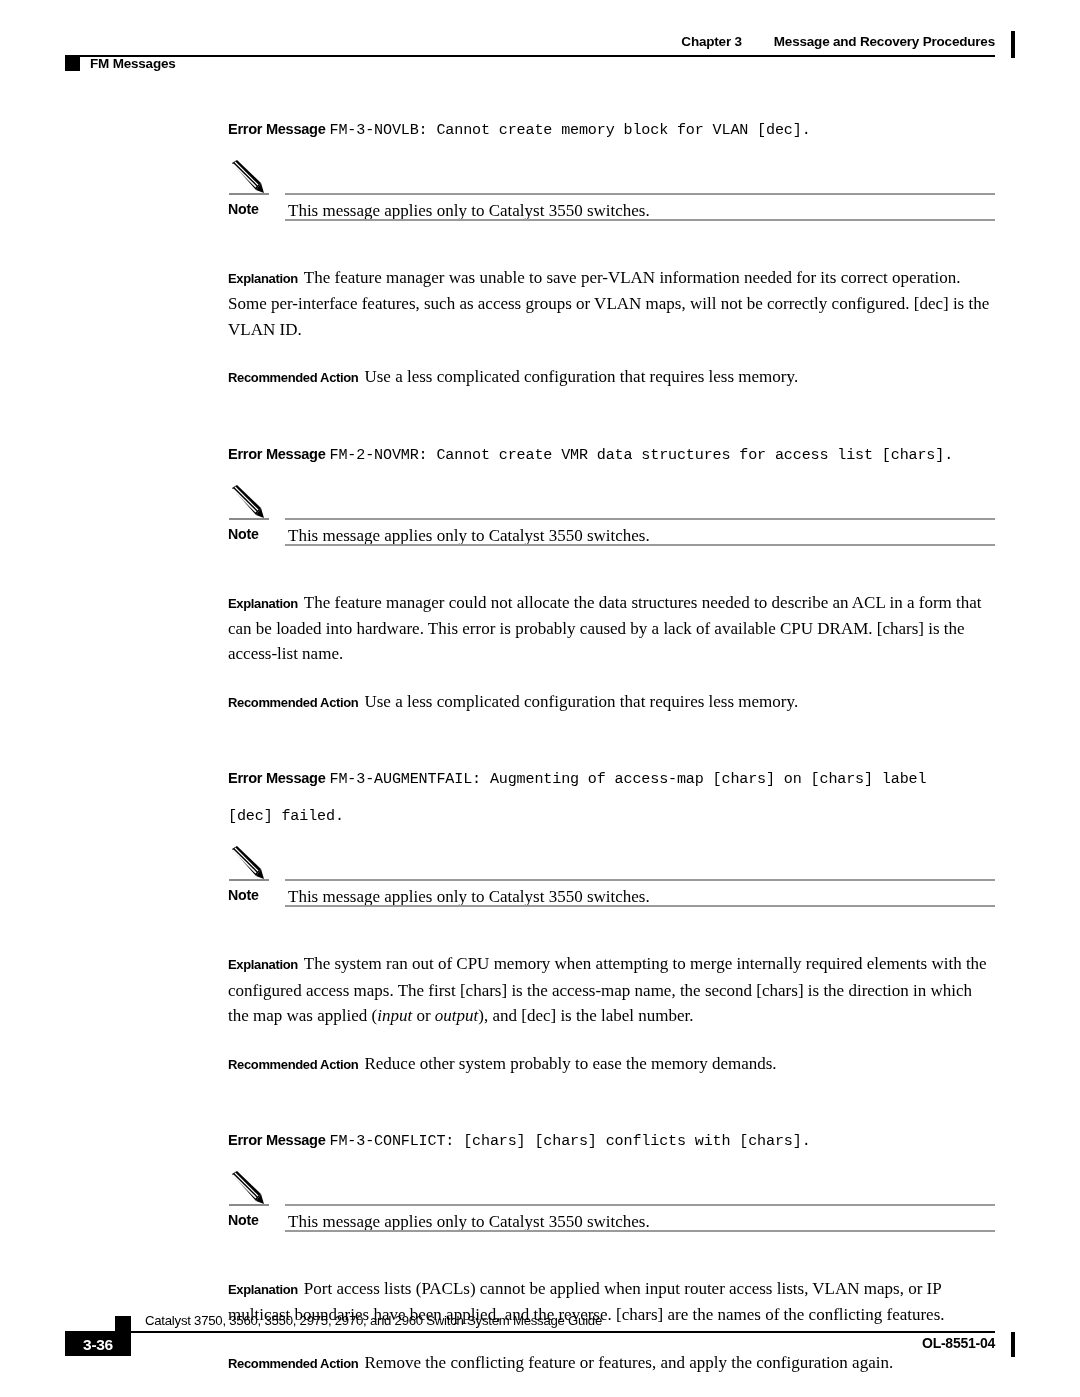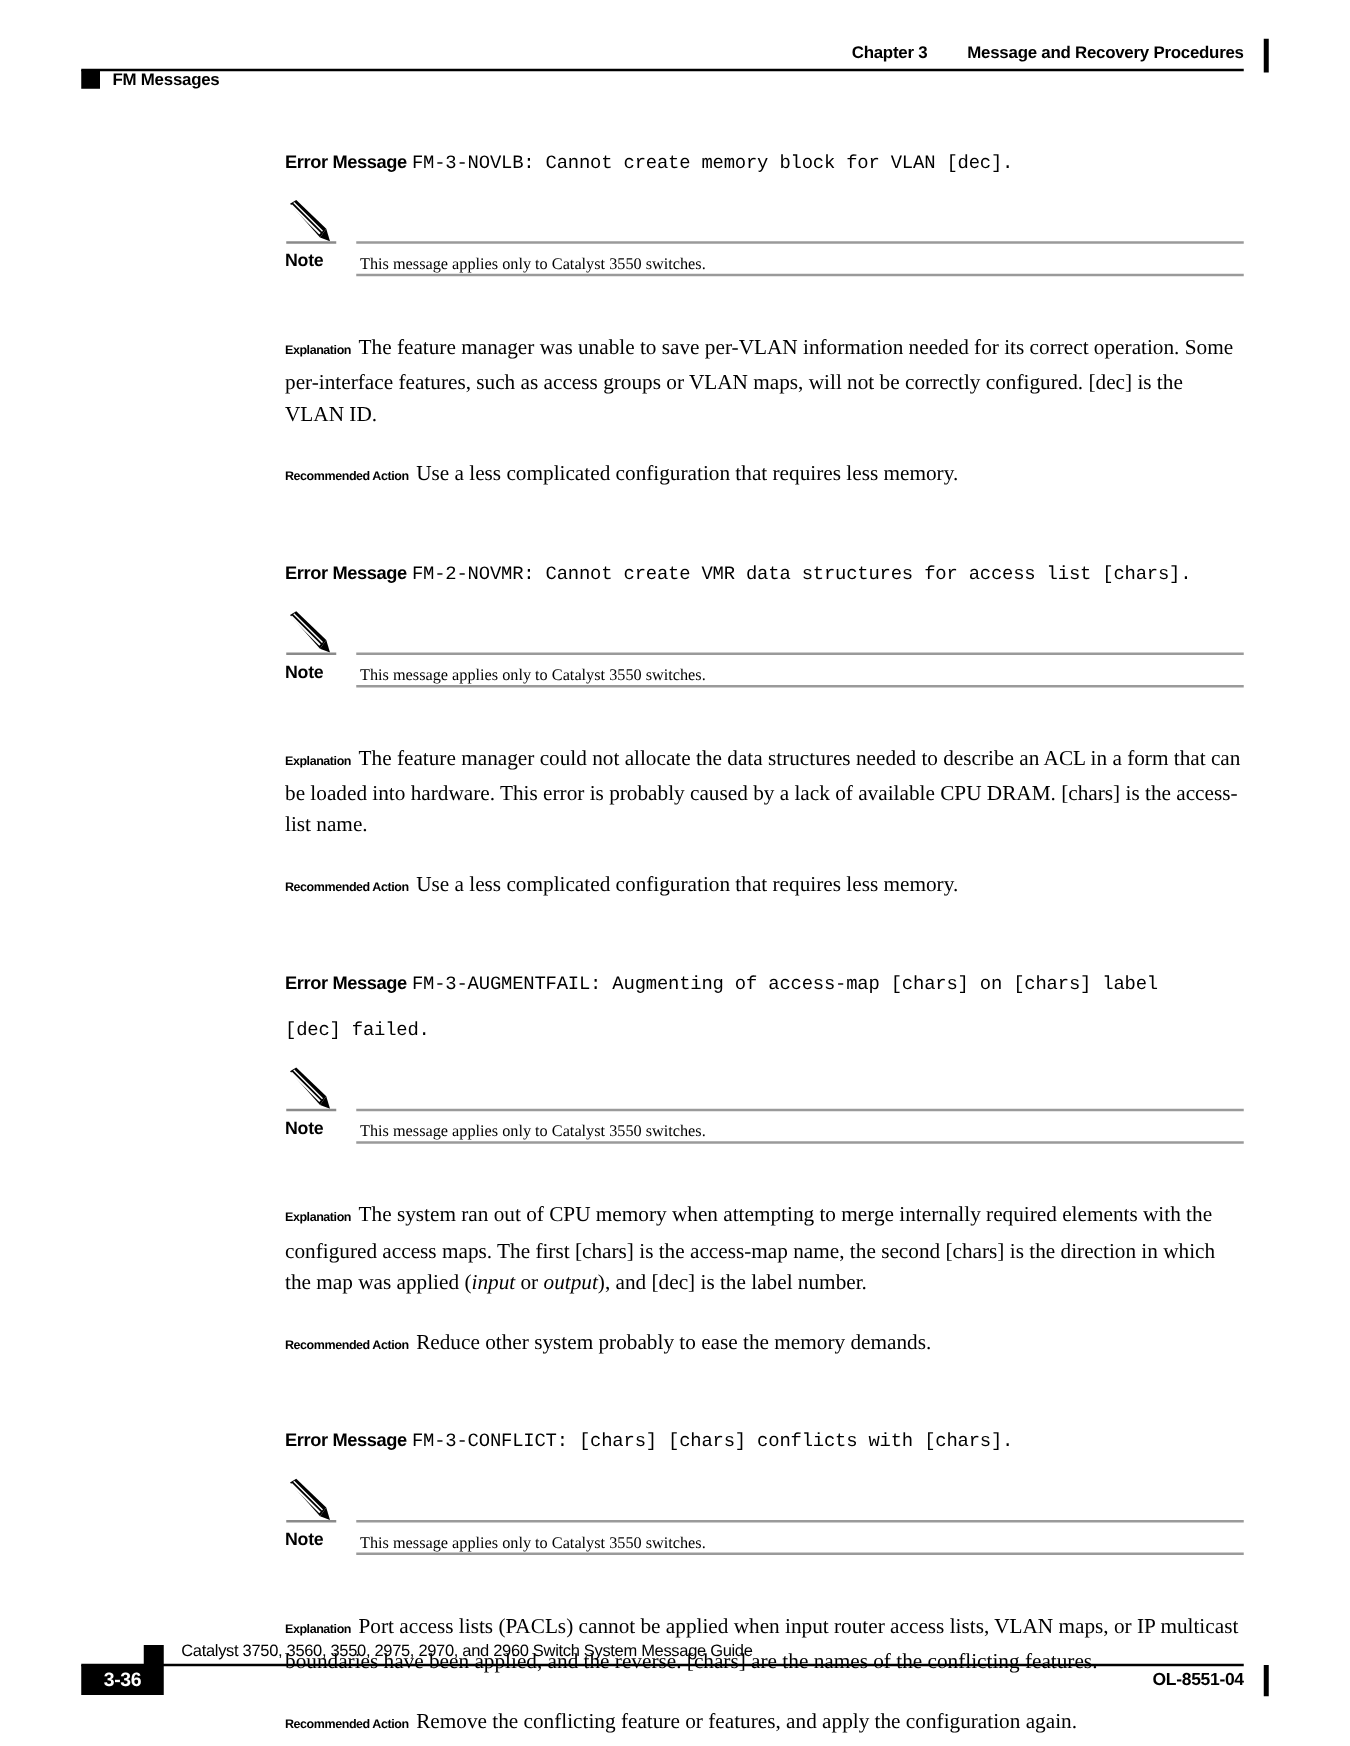--- a/index.html
+++ b/index.html
@@ -159,37 +159,37 @@
     top: 42px;
     font-family: "Liberation Sans", sans-serif;
     font-weight: bold;
     font-size: 14.2px;
     letter-spacing: -0.2px;
   }
   .note-text {
     position: absolute;
     left: 288px;
     top: 41px;
-    font-size: 13px;
+    font-size: 17px;
     line-height: 22px;
     white-space: nowrap;
     text-align: right;
   }
 
   .para {
     padding: 0 85px 0 228px;
     font-size: 17px;
     line-height: 25.4px;
     text-align: left;
     margin: 0;
   }
   .para .lbl {
     font-family: "Liberation Sans", sans-serif;
     font-weight: bold;
-    font-size: 10px;
+    font-size: 13px;
     letter-spacing: -0.35px;
   }
   .para .sp { display: inline-block; width: 6px; }
   .para i { font-style: italic; margin-top: 16px; }
 
   .gap-sm { height: 22px; }
   .gap-lg { height: 44px; }
   .gap-xl { height: 52px; }
   .ftr-rule {
     position: absolute;

